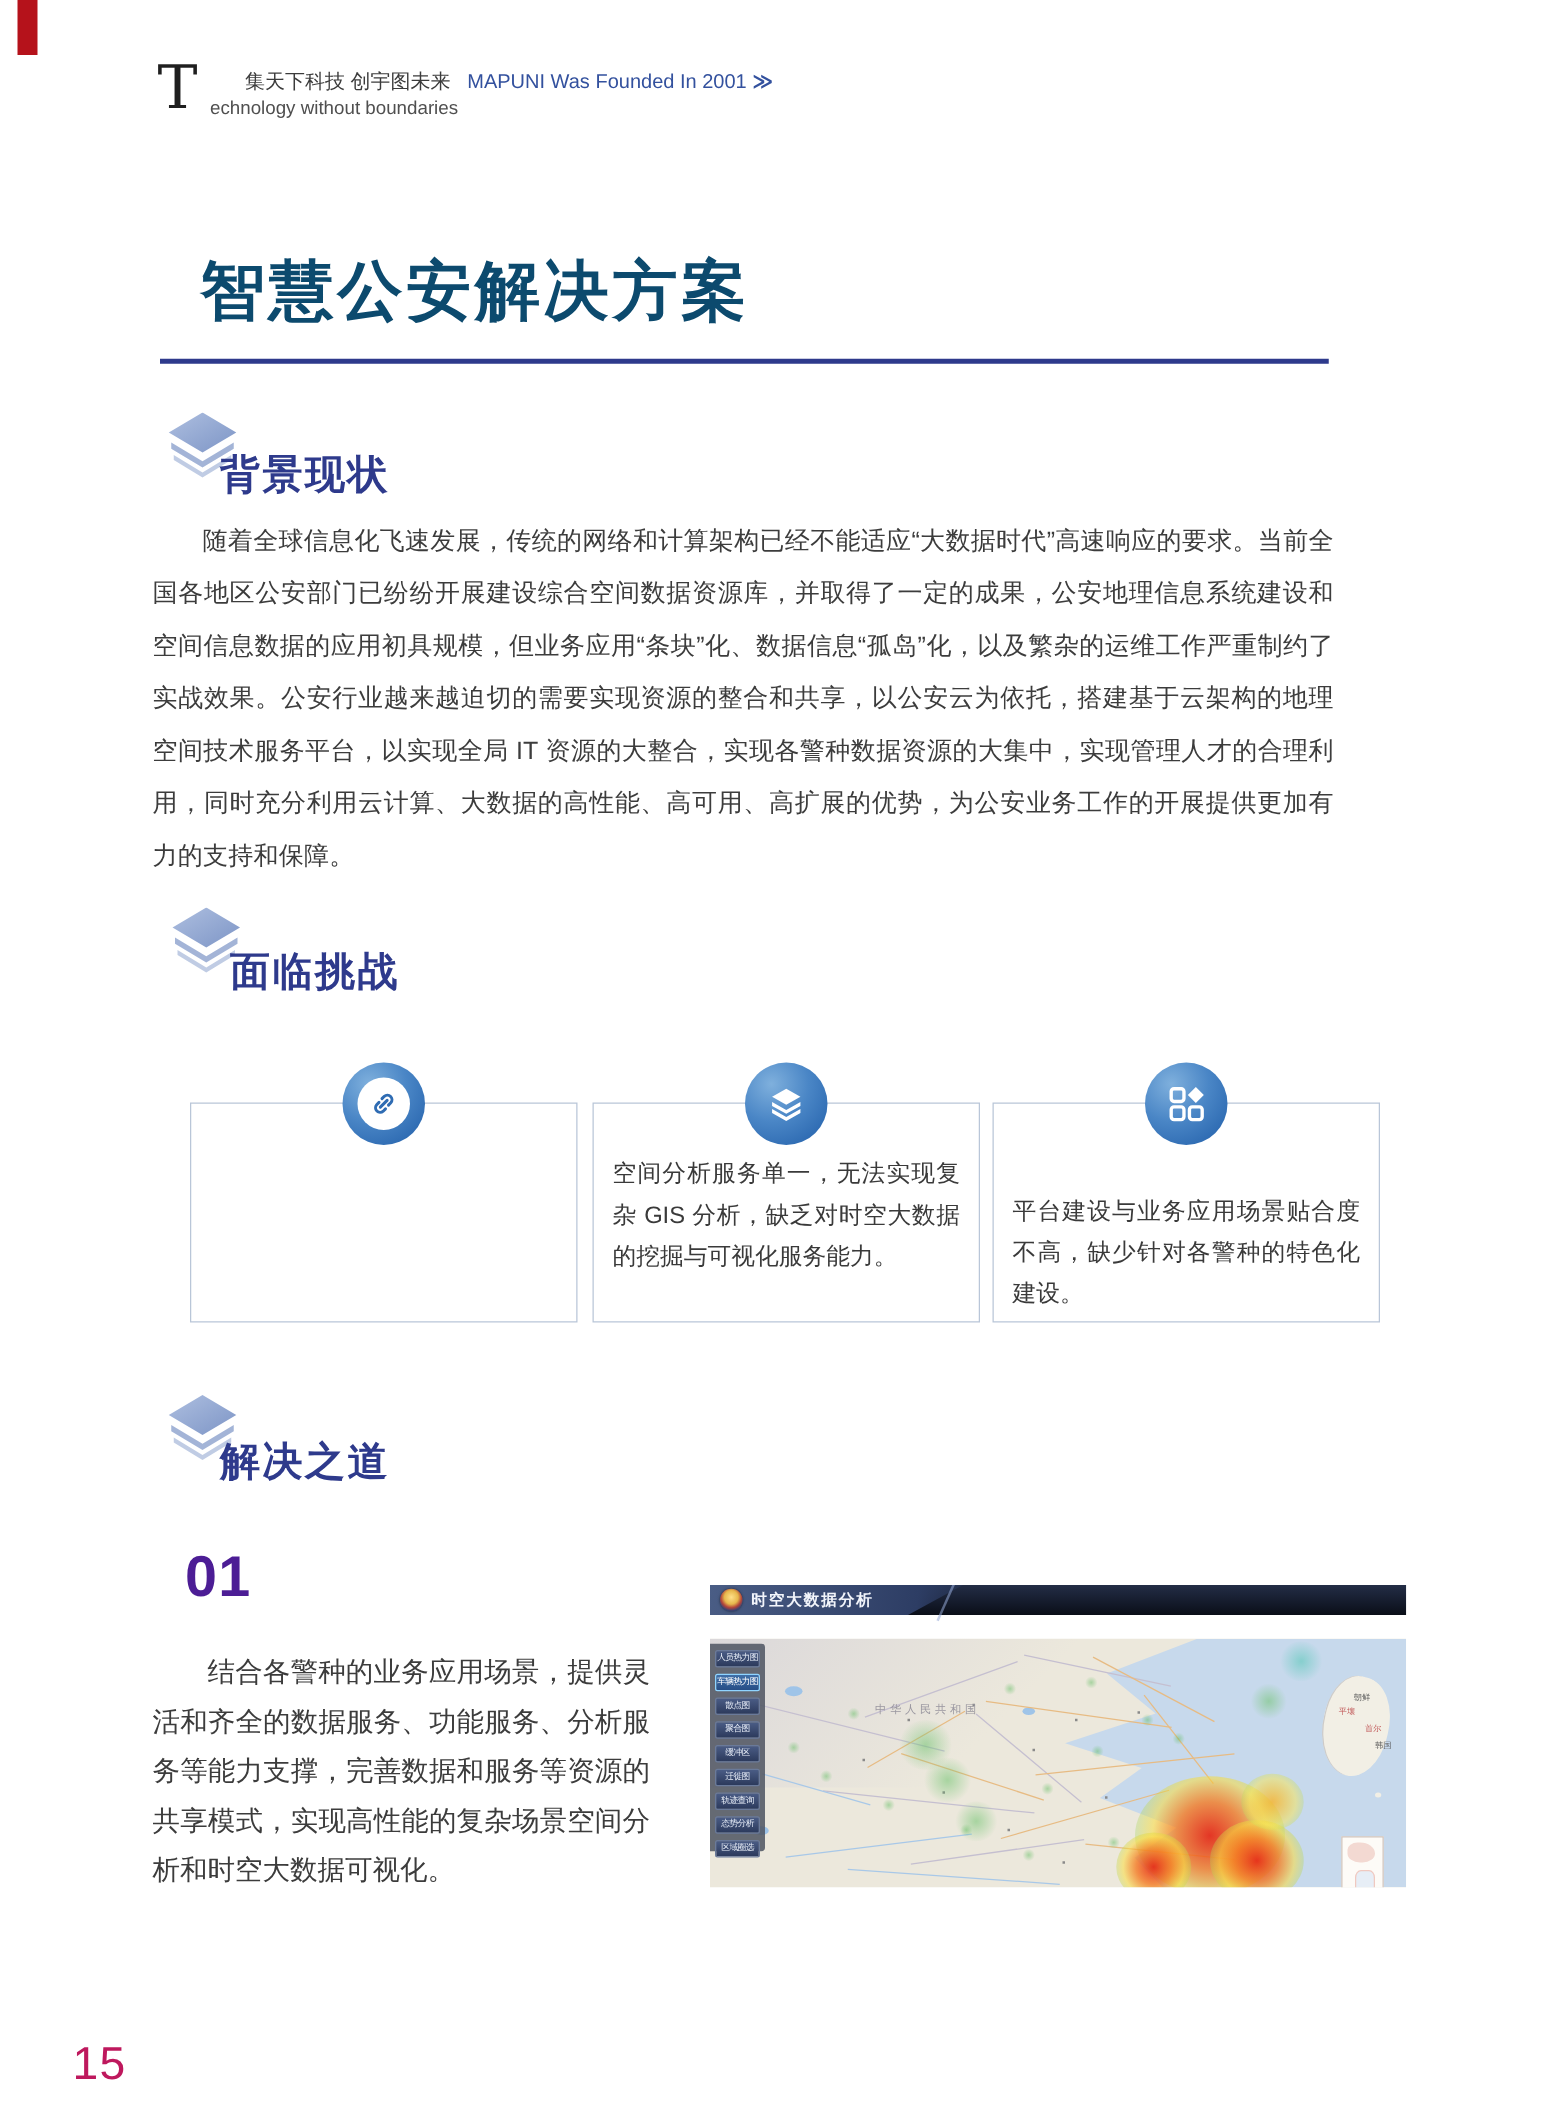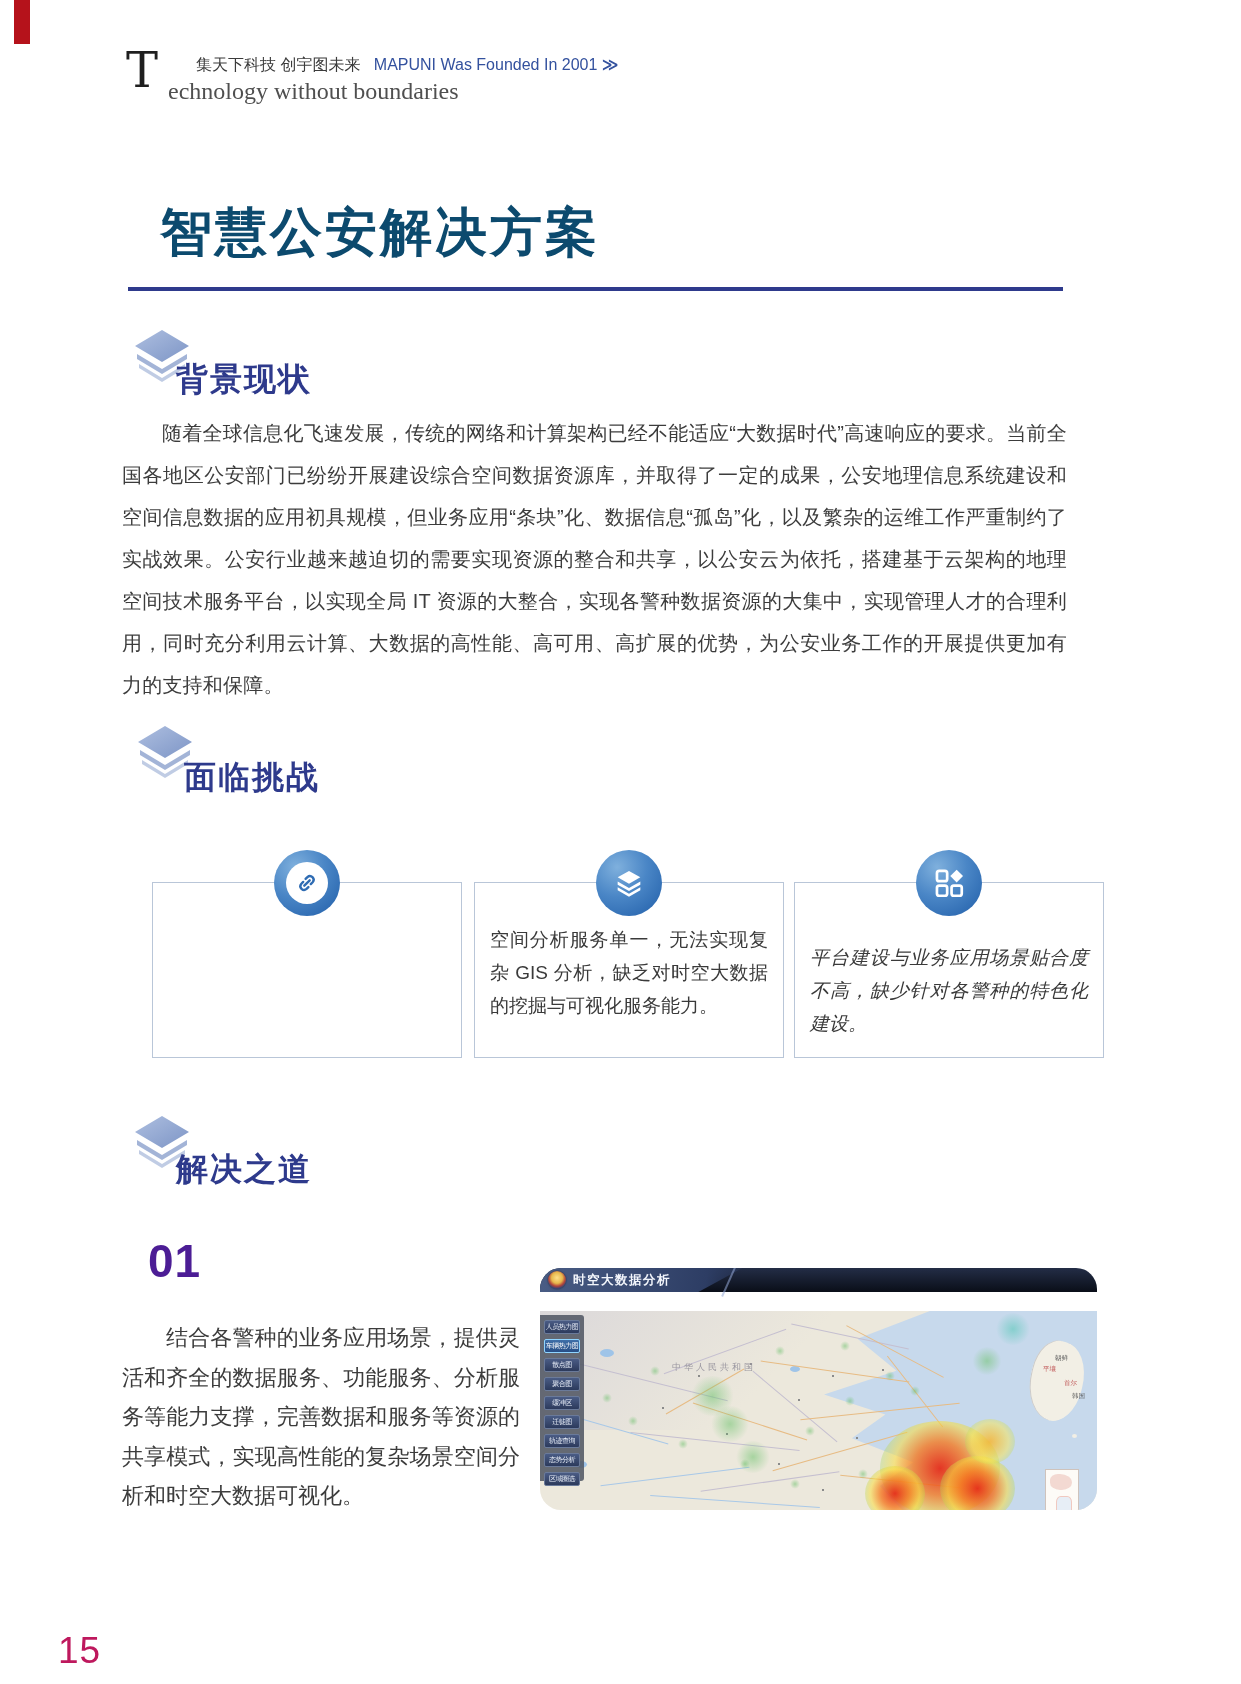--- a/index.html
+++ b/index.html
@@ -8,50 +8,50 @@
   .abs{position:absolute;}
 
   
   .red-tab{left:14px;top:0;width:16px;height:44px;background:#b5121b;}
 
   
   .logo-t{left:126px;top:48px;font-family:"DejaVu Serif","Liberation Serif",serif;font-size:48px;line-height:44px;color:#1f1f1f;}
   .hdr-line1{left:168px;top:55px;font-size:16px;color:#3b3b3b;white-space:nowrap;margin-left:28px;}
   .hdr-line1 .blue{color:#33519e;}
   .hdr-line1 .arrow{color:#33519e;font-weight:bold;}
-  .hdr-line2{left:168px;top:78px;font-size:24px;color:#4f4f4f;white-space:nowrap;font-family:Liberation Serif, serif;}
+  .hdr-line2{left:168px;top:78px;font-size:15px;color:#4f4f4f;white-space:nowrap;}
 
   
   .page-title{left:160px;top:198px;font-size:52px;font-weight:800;letter-spacing:3px;color:#0c4a6e;}
   .title-rule{left:128px;top:287px;width:935px;height:4px;background:#2e3a8c;}
 
   
   .sec-icon{width:58px;height:62px;}
   .sec-head{font-size:32px;font-weight:800;letter-spacing:2px;color:#2e3a8c;white-space:nowrap;}
 
   
   .para{left:122px;top:412px;width:945px;font-size:20px;line-height:42px;color:#3c3c3c;
         text-align:justify;text-indent:2em;letter-spacing:0.2px;}
 
   
   .card{position:absolute;top:882px;width:310px;height:176px;background:#fff;border:1px solid #b9c6d8;box-sizing:border-box;}
   .card-ico{position:absolute;left:50%;top:-33px;transform:translateX(-50%);width:66px;height:66px;border-radius:50%;
             background:radial-gradient(circle at 32% 26%,#7fb0dd 0%,#4a86c6 45%,#2f6cb3 80%);
             display:flex;align-items:center;justify-content:center;}
   .card-ico .inner-white{width:42px;height:42px;border-radius:50%;background:#fff;display:flex;align-items:center;justify-content:center;}
   .card-txt{position:absolute;left:15px;right:15px;top:40px;font-size:19px;line-height:33px;color:#3a3a3a;text-align:justify;}
-  .card-txt.lower{top:58px;font-style:italic;}
+  .card-txt.lower{top:70px;}
 
   
   .sol-num{left:148px;top:1234px;font-size:46px;font-weight:800;color:#4c1d95;letter-spacing:1px;}
   .sol-title{left:186px;top:1258px;font-size:26px;font-weight:800;color:#2e3a8c;white-space:nowrap;}
   .sol-body{left:122px;top:1318px;width:398px;font-size:22px;line-height:39.5px;color:#3c3c3c;text-align:justify;text-indent:2em;}
 
   
-  .map-app{left:540px;top:1268px;width:557px;height:242px;overflow:hidden;border-radius:21px;}
+  .map-app{left:568px;top:1268px;width:557px;height:242px;overflow:hidden;}
   .map-titlebar{position:absolute;left:0;top:0;right:0;height:24px;background:linear-gradient(#232d46,#0a0e18);}
   .tb-hl{position:absolute;left:0;top:0;height:24px;width:220px;
          background:linear-gradient(100deg,#4a5d85 0%,#2d3d64 75%,rgba(45,61,100,0));
          clip-path:polygon(0 0,92% 0,72% 100%,0 100%);}
   .tb-edge{position:absolute;left:188px;top:-4px;width:2px;height:34px;background:rgba(150,170,215,.55);transform:rotate(24deg);}
   .badge{position:absolute;left:8px;top:3px;width:18px;height:18px;border-radius:50%;
          background:radial-gradient(circle at 50% 38%,#ffe08a 0%,#e6b84c 38%,#b3453a 58%,#23407a 78%,#16233f 100%);
          box-shadow:0 0 2px rgba(0,0,0,.6);}
   .map-title{position:absolute;left:33px;top:4px;font-size:12.5px;font-weight:bold;color:#f2f5fb;letter-spacing:1.5px;white-space:nowrap;}
 

